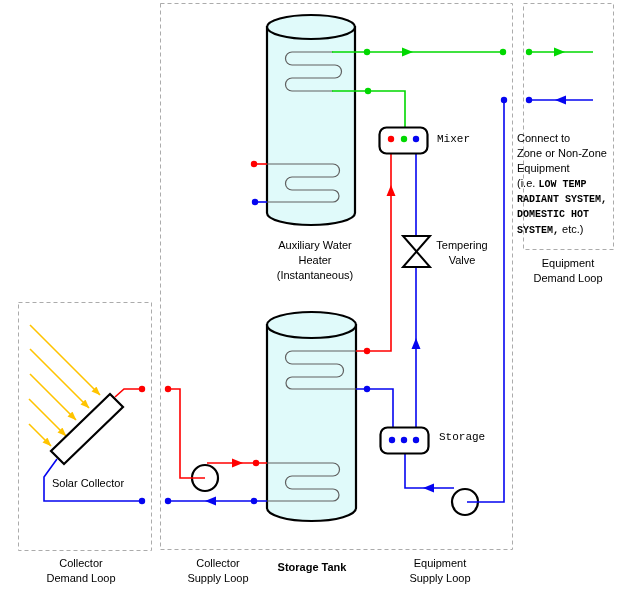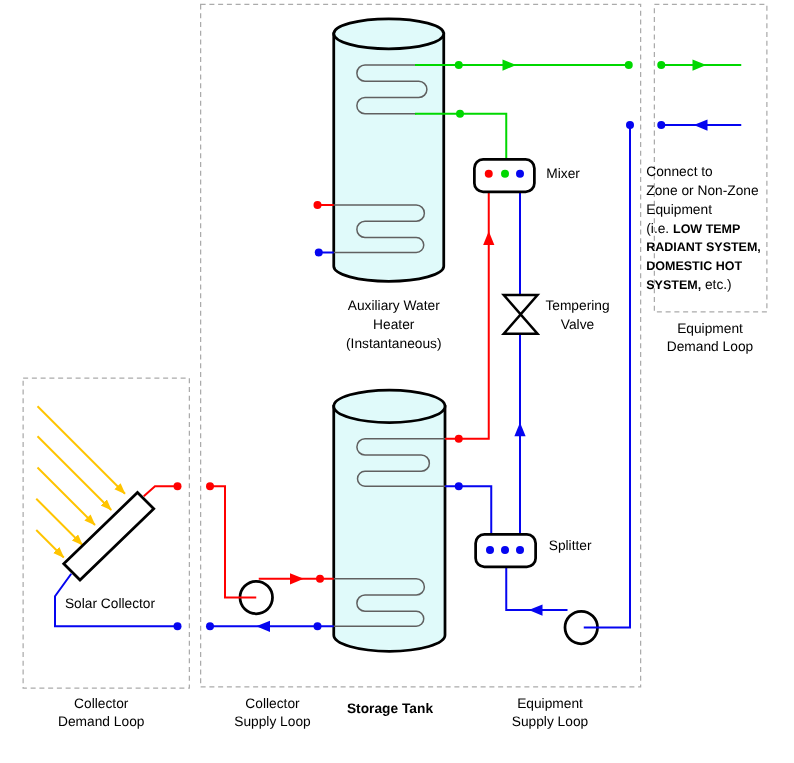--- a/index.html
+++ b/index.html
@@ -5,22 +5,22 @@
   html,body{margin:0;padding:0;background:#ffffff;}
   #stage{
     position:relative;width:635px;height:610px;background:#ffffff;overflow:hidden;
     font-family:"Liberation Sans",sans-serif;color:#000;
   }
   #art{position:absolute;left:0;top:0;}
   .lbl{
     position:absolute;font-size:11px;line-height:15px;text-align:center;
     white-space:nowrap;color:#000;
   }
-  .lbl.left{text-align:right;}
-  .mono{font-family:Liberation Sans, sans-serif;font-size:10px;font-weight:bold;letter-spacing:0;}
+  .lbl.left{text-align:right;font-family:Liberation Mono, monospace;}
+  .mono{font-family:Liberation Mono, monospace;font-size:10px;font-weight:bold;letter-spacing:0;}
   .note{
     position:absolute;left:517px;top:131px;width:102px;font-size:11px;line-height:15px;
     white-space:nowrap;
   }
 </style>
 </head>
 <body>
 
 <div id="stage">
 
@@ -126,21 +126,21 @@
       <polygon points="216,496.5 216,505.5 205,501" fill="#0505f0"></polygon>
       <polygon points="434,483.5 434,492.5 423,488" fill="#0505f0"></polygon>
       <polygon points="411.5,349 420.5,349 416,338" fill="#0505f0"></polygon>
       <polygon points="386.5,196 395.5,196 391,185" fill="#ff0000"></polygon>
       <polygon points="232,458.5 232,467.5 243,463" fill="#ff0000"></polygon>
     </g>
   </svg>
 
   <div class="lbl left" style="left:437px;top:132px;">Mixer</div>
 
-  <div class="lbl left" style="left:439px;top:430px;">Splitter</div>
+  <div class="lbl left" style="left:439px;top:430px;">Storage</div>
 
   <div class="lbl" style="left:255px;top:238px;width:120px;">
     <div>Auxiliary Water</div>
     <div>Heater</div>
     <div>(Instantaneous)</div>
   </div>
 
   <div class="lbl" style="left:424px;top:238px;width:76px;">
     <div>Tempering</div>
     <div>Valve</div>

